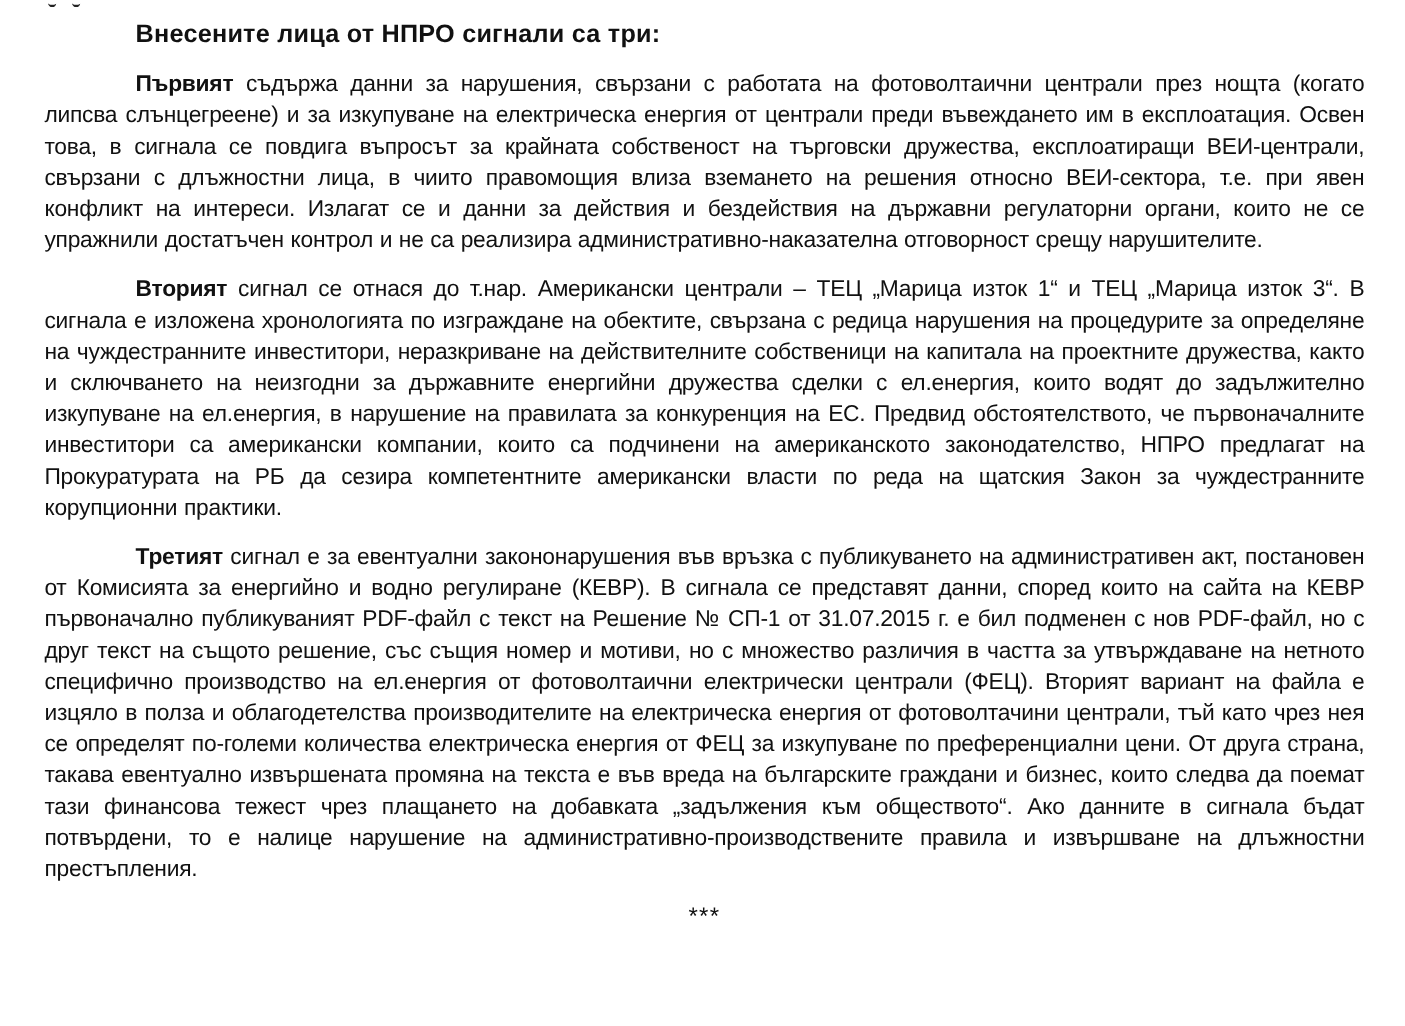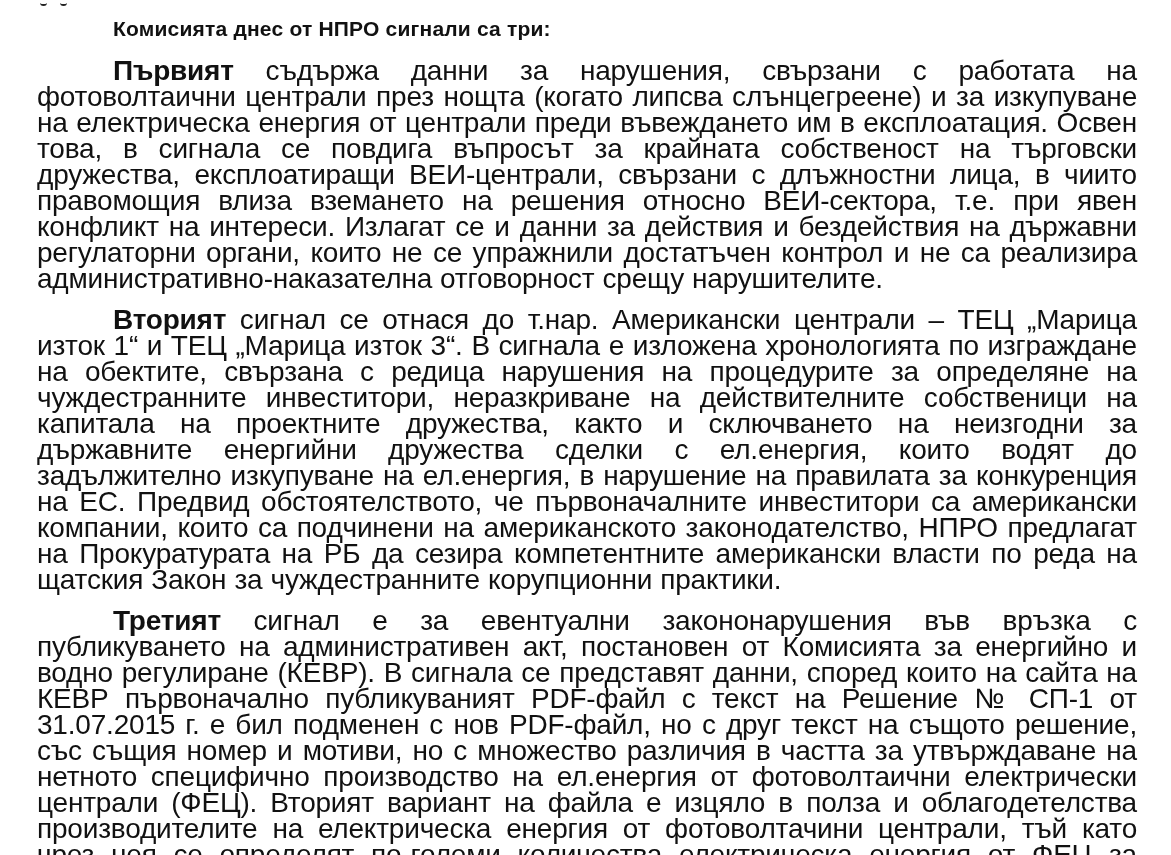--- a/index.html
+++ b/index.html
@@ -37,21 +37,21 @@
   .top-artifact i:nth-child(1) { left: 0; }
   .top-artifact i:nth-child(2) { left: 20px; }
   .heading {
     font-size: 21px;
     font-weight: bold;
     line-height: 26px;
     margin: 0 0 16px 76px;
     letter-spacing: 0.2px;
   }
   .para {
-    font-size: 28px;
+    font-size: 19px;
     line-height: 26px;
     text-align: justify;
     text-indent: 76px;
     margin: 0 0 15px 0;
     letter-spacing: -0.2px;
     word-spacing: 0.5px;
   }
   .para .lead {
     font-weight: bold;
   }
@@ -66,21 +66,21 @@
 </head>
 <body>
 
 <div class="page">
 
   <div class="top-artifact">
       <i></i>
       <i></i>
     </div>
 
-  <div class="heading">Комисията днес от НПРО сигнали са три:</div>
+  <div class="heading">Внесените лица от НПРО сигнали са три:</div>
 
   <p class="para"><span class="lead">Първият</span><span> съдържа данни за нарушения, свързани с работата на фотоволтаични централи през нощта (когато липсва слънцегреене) и за изкупуване на електрическа енергия от централи преди въвеждането им в експлоатация. Освен това, в сигнала се повдига въпросът за крайната собственост на търговски дружества, експлоатиращи ВЕИ-централи, свързани с длъжностни лица, в чиито правомощия влиза вземането на решения относно ВЕИ-сектора, т.е. при явен конфликт на интереси. Излагат се и данни за действия и бездействия на държавни регулаторни органи, които не се упражнили достатъчен контрол и не са реализира административно-наказателна отговорност срещу нарушителите.</span></p>
 
   <p class="para"><span class="lead">Вторият</span><span> сигнал се отнася до т.нар. Американски централи – ТЕЦ „Марица изток 1“ и ТЕЦ „Марица изток 3“. В сигнала е изложена хронологията по изграждане на обектите, свързана с редица нарушения на процедурите за определяне на чуждестранните инвеститори, неразкриване на действителните собственици на капитала на проектните дружества, както и сключването на неизгодни за държавните енергийни дружества сделки с ел.енергия, които водят до задължително изкупуване на ел.енергия, в нарушение на правилата за конкуренция на ЕС. Предвид обстоятелството, че първоначалните инвеститори са американски компании, които са подчинени на американското законодателство, НПРО предлагат на Прокуратурата на РБ да сезира компетентните американски власти по реда на щатския Закон за чуждестранните корупционни практики.</span></p>
 
   <p class="para"><span class="lead">Третият</span><span> сигнал е за евентуални закононарушения във връзка с публикуването на административен акт, постановен от Комисията за енергийно и водно регулиране (КЕВР). В сигнала се представят данни, според които на сайта на КЕВР първоначално публикуваният PDF-файл с текст на Решение № СП-1 от 31.07.2015 г. е бил подменен с нов PDF-файл, но с друг текст на същото решение, със същия номер и мотиви, но с множество различия в частта за утвърждаване на нетното специфично производство на ел.енергия от фотоволтаични електрически централи (ФЕЦ). Вторият вариант на файла е изцяло в полза и облагодетелства производителите на електрическа енергия от фотоволтачини централи, тъй като чрез нея се определят по-големи количества електрическа енергия от ФЕЦ за изкупуване по преференциални цени. От друга страна, такава евентуално извършената промяна на текста е във вреда на българските граждани и бизнес, които следва да поемат тази финансова тежест чрез плащането на добавката „задължения към обществото“. Ако данните в сигнала бъдат потвърдени, то е налице нарушение на административно-производствените правила и извършване на длъжностни престъпления.</span></p>
 
   <div class="separator">***</div>
 
 </div>

